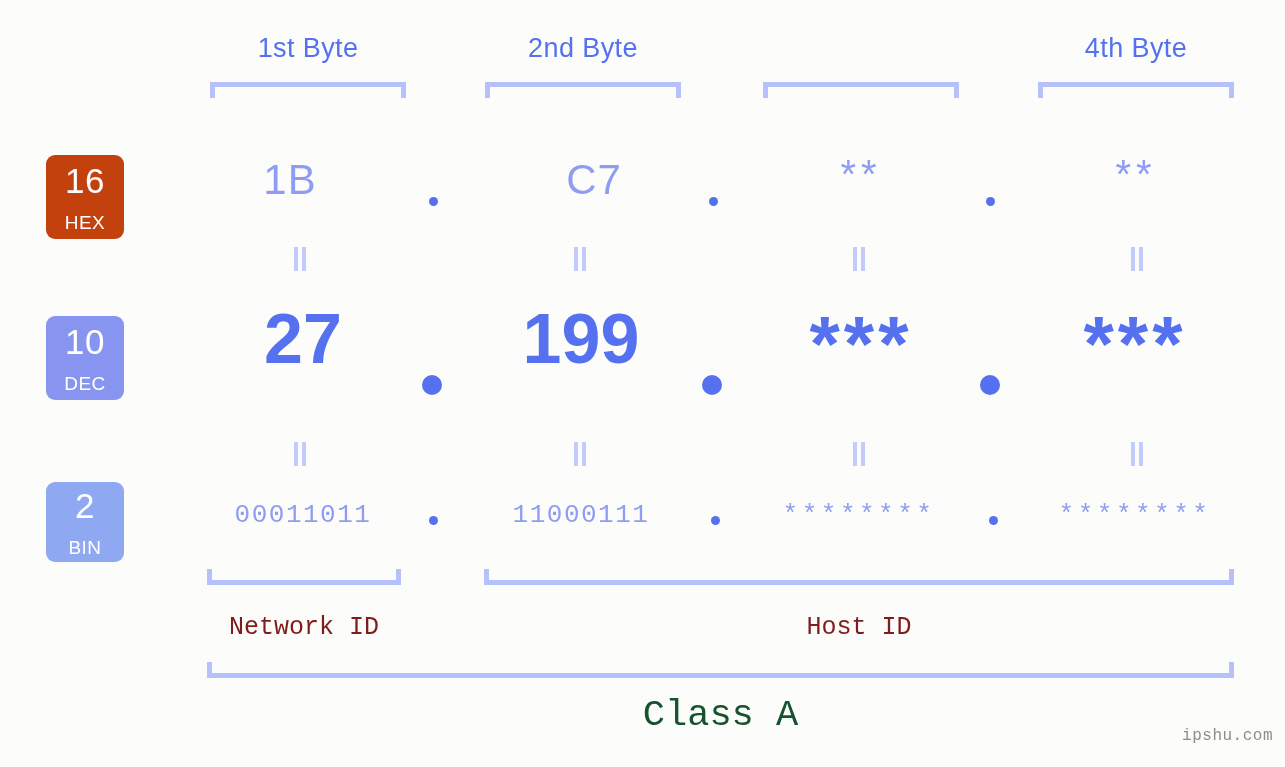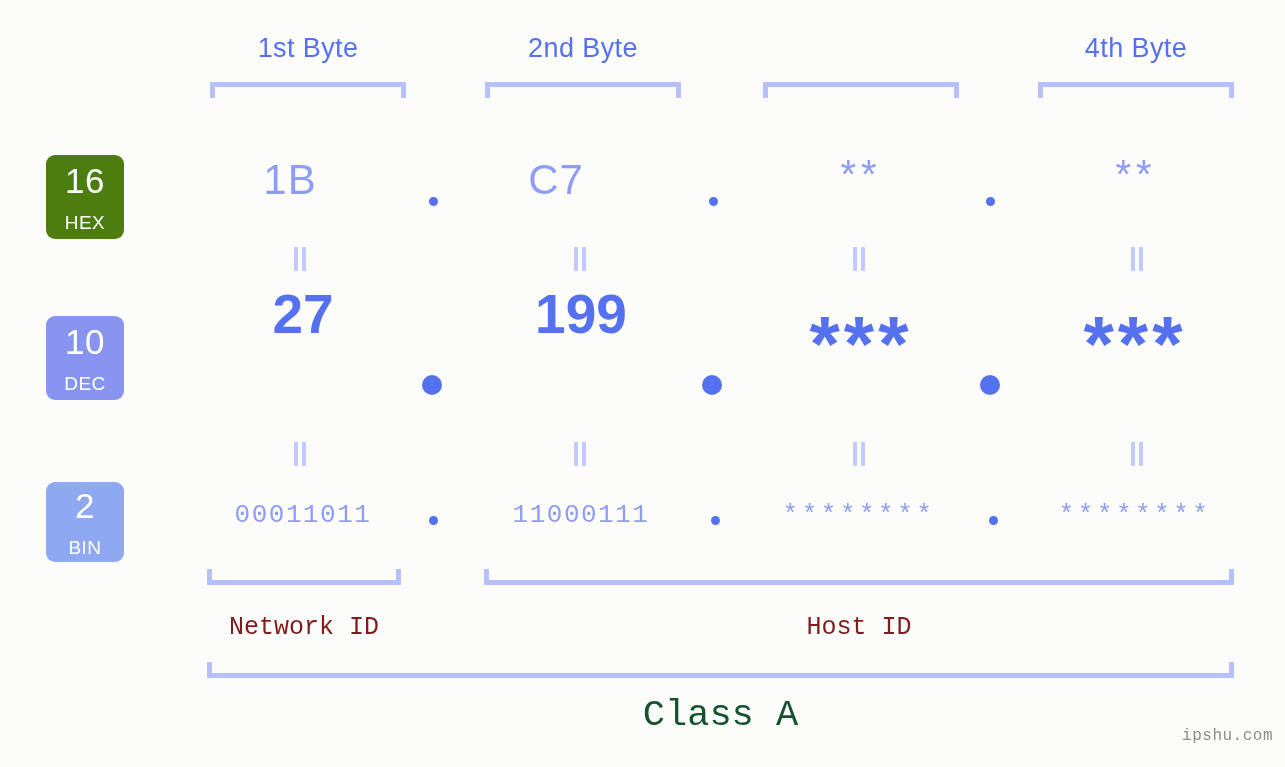--- a/index.html
+++ b/index.html
@@ -70,21 +70,21 @@
     font-size: 35px;
     font-weight: 400;
     letter-spacing: 0.5px;
   }
   .base-badge .nm {
     font-size: 19px;
     font-weight: 400;
     margin-top: 15px;
     letter-spacing: 0.5px;
   }
-  .badge-hex { top: 155px; height: 84px; background: #4d7c0f; }
+  .badge-hex { top: 155px; height: 84px; background: #c2410c; }
   .badge-dec { top: 316px; height: 84px; background: #8795f0; }
   .badge-bin { top: 482px; height: 80px; background: #8fa8f2; }
 
   
   .val {
     position: absolute;
     text-align: center;
     white-space: nowrap;
   }
 
@@ -92,24 +92,24 @@
     font-family: "Liberation Sans", sans-serif;
     font-size: 42px;
     color: #8f9cf3;
     top: 156px;
     letter-spacing: 1px;
   }
   .row-hex .val.masked { letter-spacing: 5px; font-size: 40px; top: 152px; }
 
   .row-dec .val {
     font-family: "Liberation Sans", sans-serif;
-    font-size: 55px;
+    font-size: 70px;
     font-weight: 700;
     color: #5571ef;
-    top: 287px;
+    top: 304px;
     letter-spacing: 0px;
     line-height: 1;
   }
   .row-dec .val.masked { letter-spacing: 4px; font-size: 78px; top: 305px; }
 
   .row-bin .val {
     font-family: "Liberation Mono", "DejaVu Sans Mono", monospace;
     font-size: 26px;
     color: #8f9cf3;
     top: 500px;
@@ -212,21 +212,21 @@
     <span class="nm">DEC</span>
   </div>
   <div class="base-badge badge-bin">
     <span class="num">2</span>
     <span class="nm">BIN</span>
   </div>
 
   <div class="row-hex">
     <div class="val" style="left:192px;width:196px;">1B</div>
     <div class="sep-hex" style="left:429px;"></div>
-    <div class="val" style="left:458px;width:196px;text-align:center;">C7</div>
+    <div class="val" style="left:496px;width:196px;text-align:center;">C7</div>
     <div class="sep-hex" style="left:709px;"></div>
     <div class="val masked" style="left:763px;width:196px;">**</div>
     <div class="sep-hex" style="left:986px;"></div>
     <div class="val masked" style="left:1038px;width:196px;">**</div>
   </div>
 
   <div class="eq" style="left:293px;top:247px;"></div>
   <div class="eq" style="left:573px;top:247px;"></div>
   <div class="eq" style="left:852px;top:247px;"></div>
   <div class="eq" style="left:1130px;top:247px;"></div>

